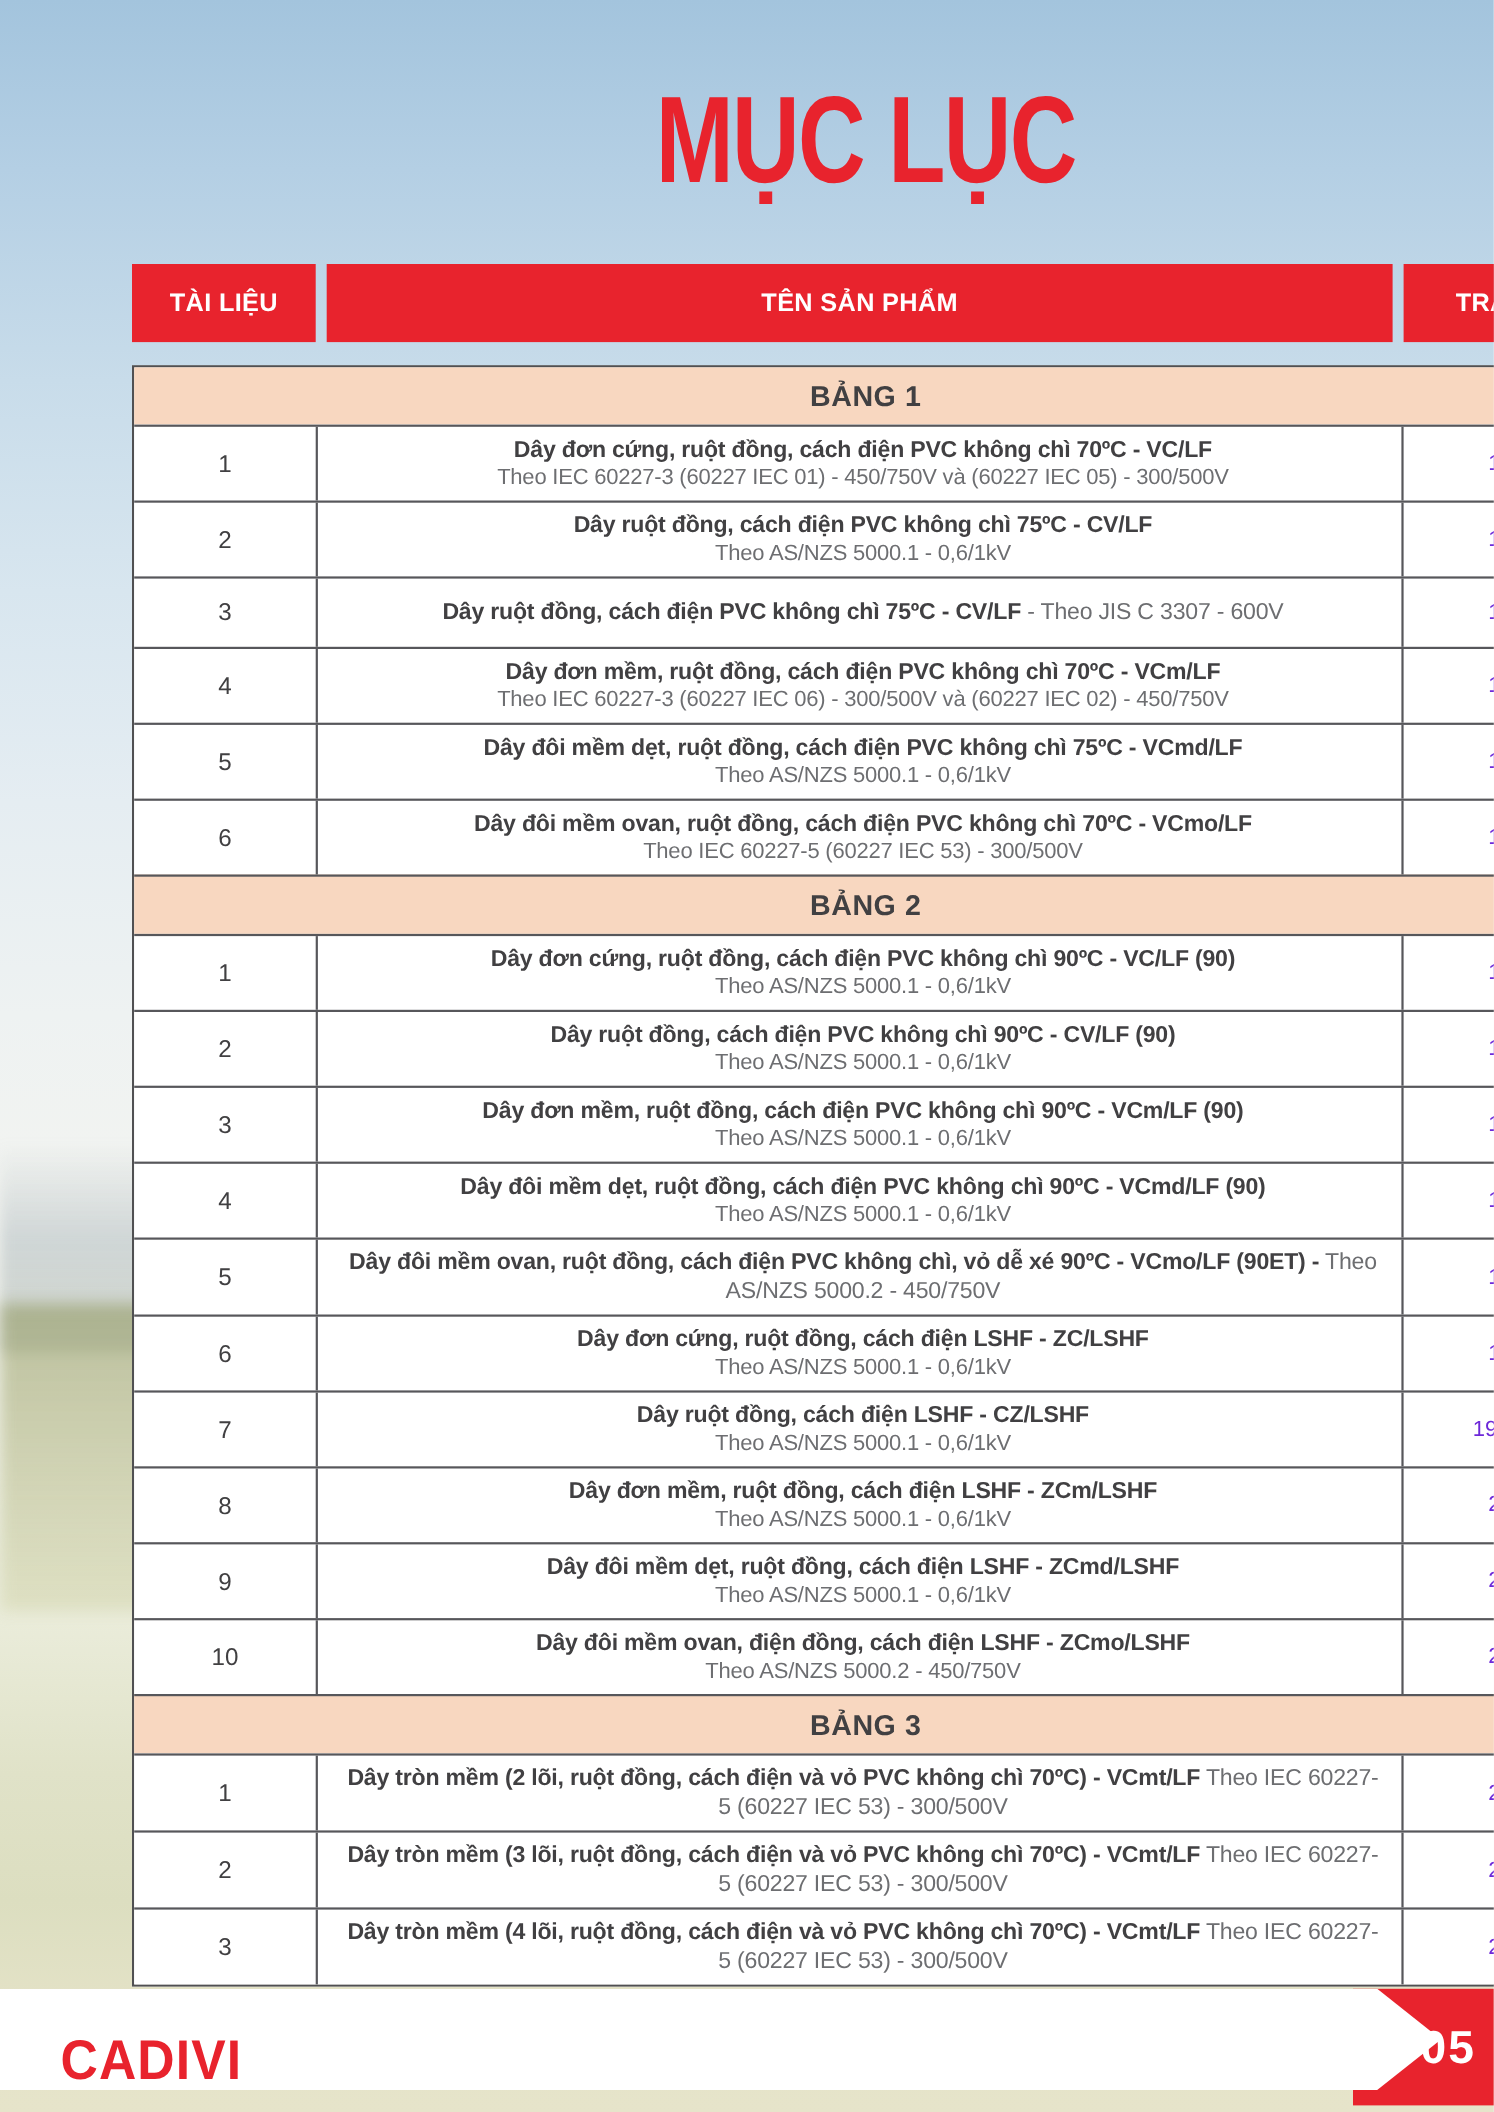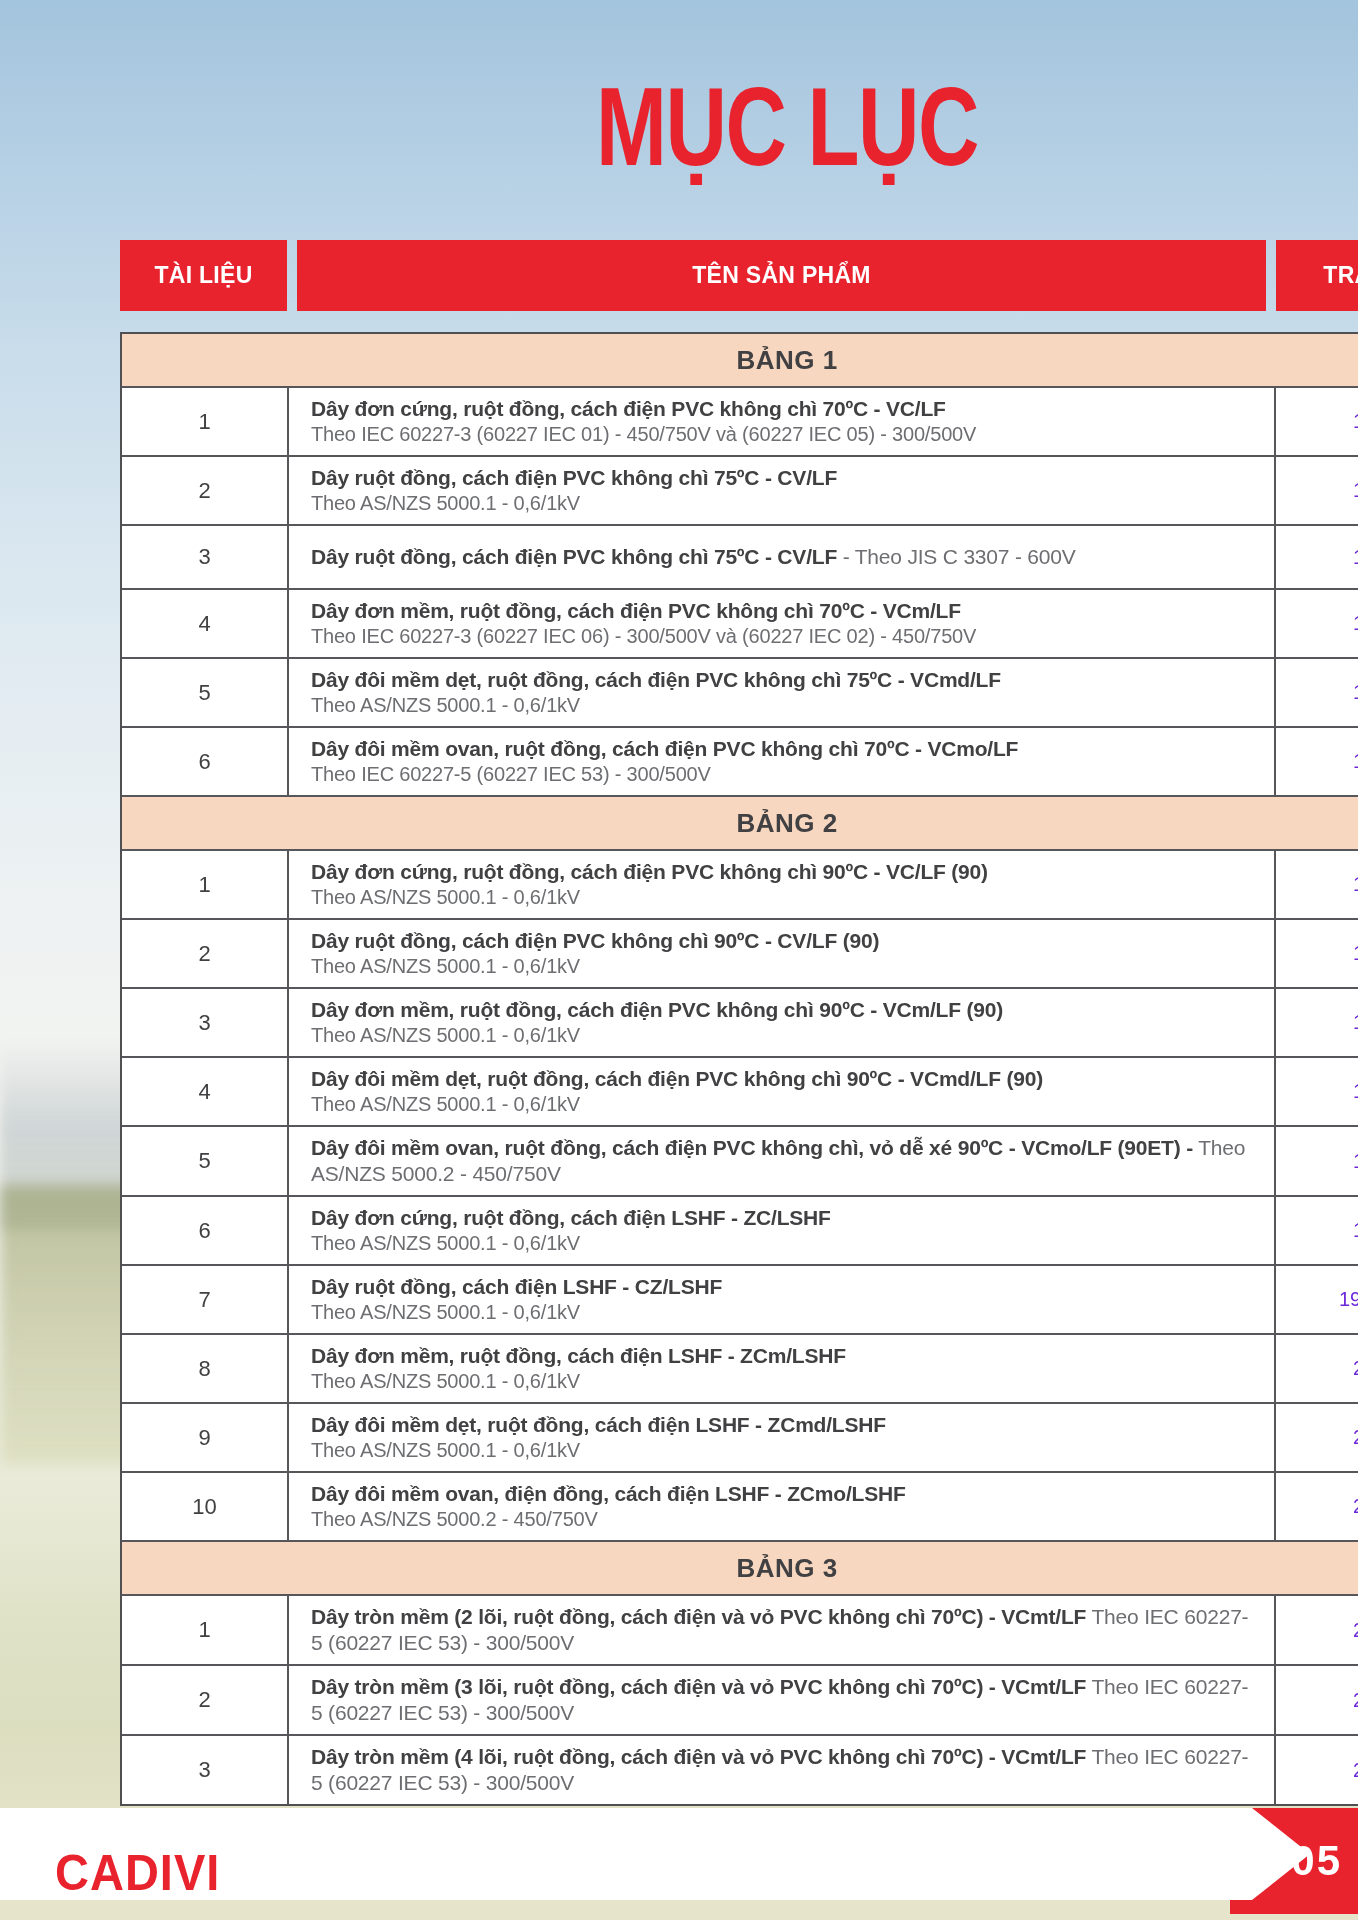--- a/index.html
+++ b/index.html
@@ -53,21 +53,21 @@
 
   .band{
     background:#f8d7c0;min-height:52px;display:flex;align-items:center;justify-content:center;
   }
   .band .band-title{font-size:26px;font-weight:700;color:#414042;letter-spacing:.5px;}
 
   .row{display:grid;grid-template-columns:167px 1fr 178px;background:#fff;}
   .cell{display:flex;flex-direction:column;justify-content:center;min-height:46px;padding:8px 0;}
   .cell-num{align-items:center;border-right:2px solid #57575b;
     font-size:22px;color:#414042;font-weight:400;}
-  .cell-name{padding-left:22px;padding-right:16px;}
+  .cell-name{padding-left:22px;padding-right:16px;text-align:center;}
   .cell-page{align-items:center;border-left:2px solid #57575b;
     font-size:20px;color:#6d28d9;font-weight:400;}
   .nm{font-size:21px;line-height:26px;letter-spacing:-0.2px;}
   .nm .b{font-weight:700;color:#414042;}
   .nm .r{font-weight:400;color:#6d6e71;}
   .sub{font-size:20px;line-height:25px;font-weight:400;color:#6d6e71;letter-spacing:-0.2px;}
 
   
   .footer-red{
     position:absolute;z-index:3;right:0;top:1808px;width:128px;height:106px;

